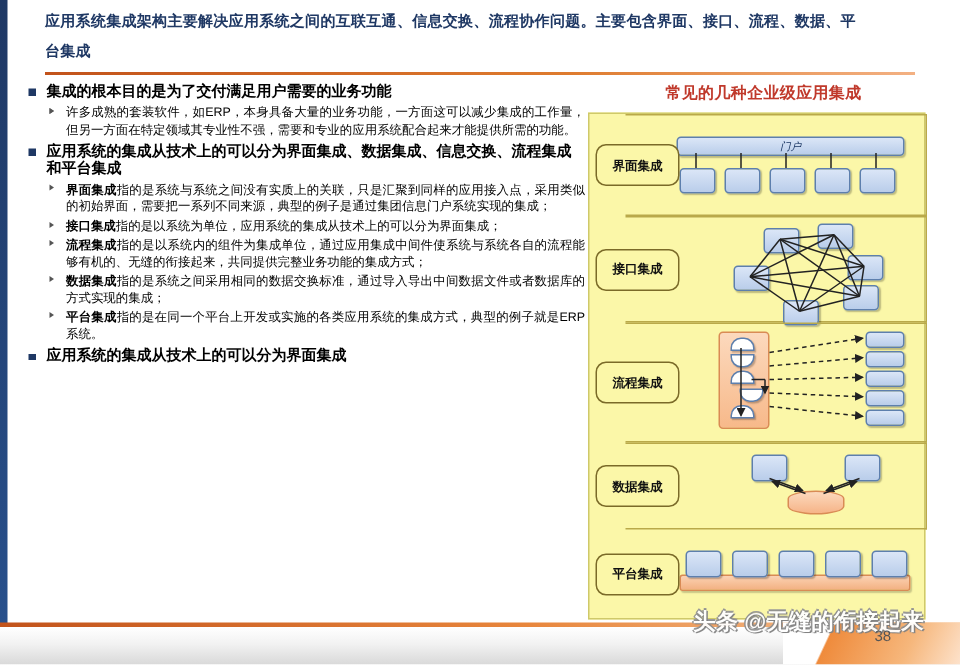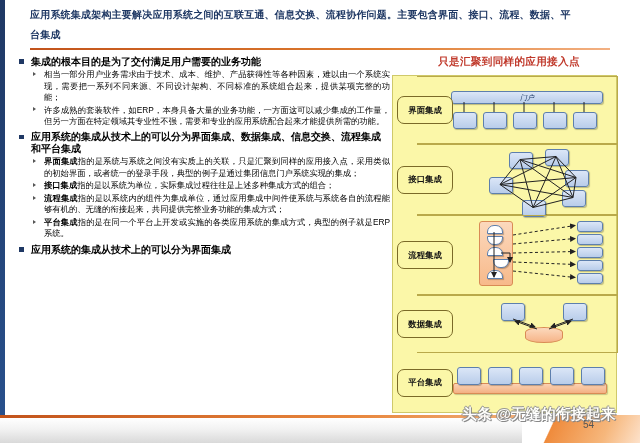--- a/index.html
+++ b/index.html
@@ -83,31 +83,32 @@
 
 <div id="slide">
 
   <div class="edge-left"></div>
 
   <div id="title">应用系统集成架构主要解决应用系统之间的互联互通、信息交换、流程协作问题。主要包含界面、接口、流程、数据、平台集成</div>
   <div class="title-rule"></div>
 
   <div id="content">
       <div class="lvl1"><span class="sq"></span><span>集成的根本目的是为了交付满足用户需要的业务功能</span></div>
-      <div class="lvl2"><span class="tri"></span><span>相当一部分用户业务需求由于技术、成本、维护、产品获得性等各种因素，难以由一个系统实现，需要把一系列不同来源、不同设计架构、不同标准的系统组合起来，提供某项完整的功能；</span></div>
+      <div class="lvl2"><span class="tri"></span></div>
       <div class="lvl2"><span class="tri"></span><span>许多成熟的套装软件，如ERP，本身具备大量的业务功能，一方面这可以减少集成的工作量，但另一方面在特定领域其专业性不强，需要和专业的应用系统配合起来才能提供所需的功能。</span></div>
       <div class="lvl1" style="margin-top: 4px;"><span class="sq"></span><span>应用系统的集成从技术上的可以分为界面集成、数据集成、信息交换、流程集成和平台集成</span></div>
-      <div class="lvl2"><span class="tri"></span><b>界面集成</b><span>指的是系统与系统之间没有实质上的关联，只是汇聚到同样的应用接入点，采用类似的初始界面，或者统一的登录手段，典型的例子是通过集团信息门户系统实现的集成；</span></div>
-      <div class="lvl2"><span class="tri"></span><b>接口集成</b><span>指的是以系统为单位，实际集成过程往往是上述多种集成方式的组合；</span></div>
+      <div class="lvl2"><span class="tri"></span><b>界面集成</b><span>指的是系统与系统之间没有实质上的关联，只是汇聚到同样的应用接入点，采用类似的初始界面，需要把一系列不同来源，典型的例子是通过集团信息门户系统实现的集成；</span></div>
+      <div class="lvl2"><span class="tri"></span><b>接口集成</b><span>指的是以系统为单位，应用系统的集成从技术上的可以分为界面集成；</span></div>
       <div class="lvl2"><span class="tri"></span><b>流程集成</b><span>指的是以系统内的组件为集成单位，通过应用集成中间件使系统与系统各自的流程能够有机的、无缝的衔接起来，共同提供完整业务功能的集成方式；</span></div>
+      <div class="lvl2"><span class="tri"></span><b>数据集成</b><span>指的是系统之间采用相同的数据交换标准，通过导入导出中间数据文件或者数据库的方式实现的集成；</span></div>
       <div class="lvl2"><span class="tri"></span><b>平台集成</b><span>指的是在同一个平台上开发或实施的各类应用系统的集成方式，典型的例子就是ERP系统。</span></div>
       <div class="lvl1" style="margin-top: 4px;"><span class="sq"></span><span>应用系统的集成从技术上的可以分为界面集成</span></div>
     </div>
 
-  <div id="panel-title">只是汇聚到同样的应用接入点</div>
+  <div id="panel-title">常见的几种企业级应用集成</div>
   <div id="panel">
       <div class="row" style="top: 0px; height: 68px;">
         <div class="row-inner"></div>
         <div class="rlabel">界面集成</div>
         <div class="stage">
           <div class="bar" style="left: 34px; top: 15px; width: 150px; height: 11px;">门户</div>
           <div class="bx" style="left: 36px; top: 36px; width: 22px; height: 15px;"></div>
           <div class="bx" style="left: 66px; top: 36px; width: 22px; height: 15px;"></div>
           <div class="bx" style="left: 96px; top: 36px; width: 22px; height: 15px;"></div>
           <div class="bx" style="left: 126px; top: 36px; width: 22px; height: 15px;"></div>
@@ -229,15 +230,15 @@
             </defs>
           </svg>
         </div>
       </div>
     </div>
 
   <div class="edge-bottom-rule"></div>
   <div class="edge-bottom"></div>
   <div class="corner-swoosh"></div>
   <div id="watermark">头条 @无缝的衔接起来</div>
-  <div id="pageno">54</div>
+  <div id="pageno">38</div>
 
 </div>
 
 </body></html>

